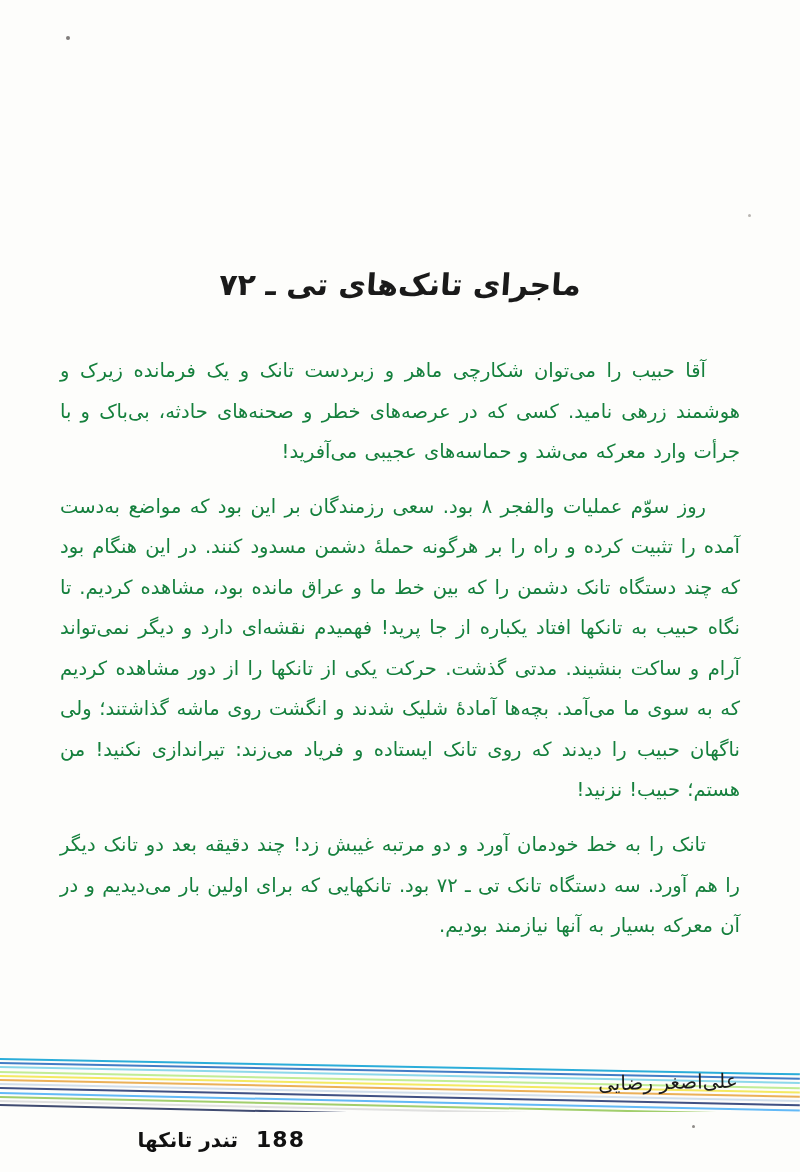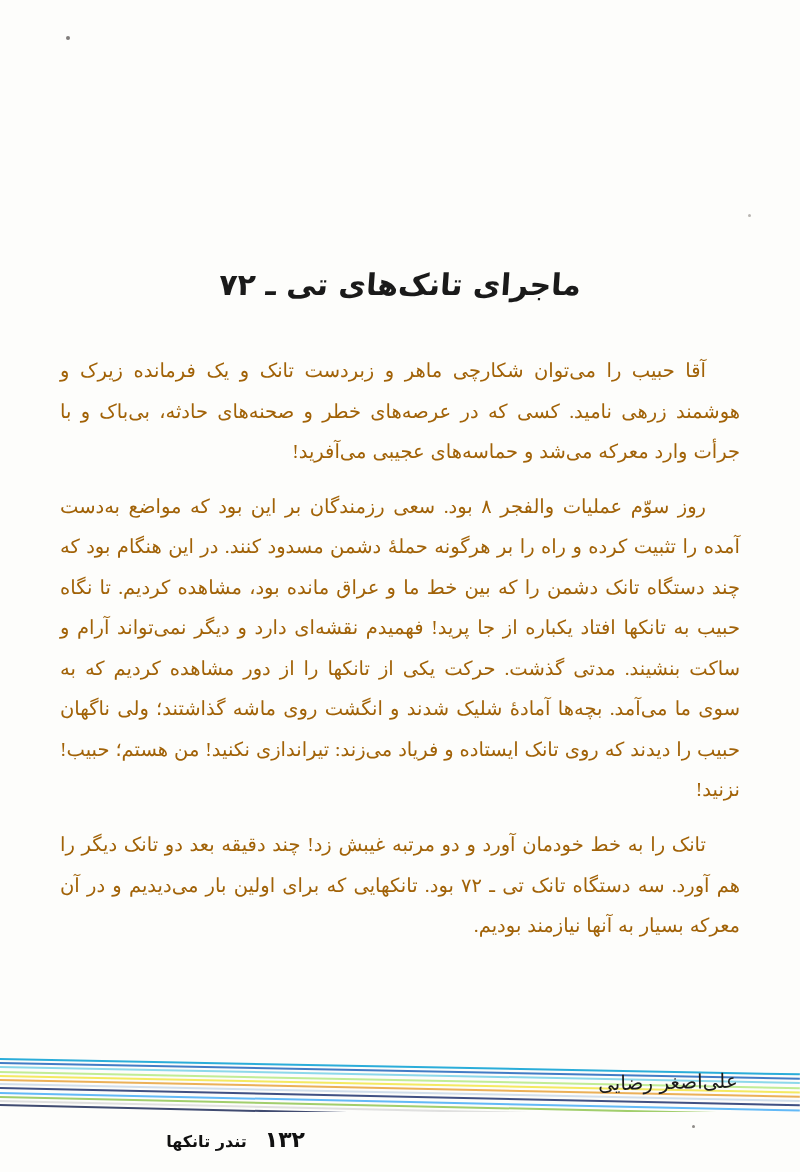--- a/index.html
+++ b/index.html
@@ -61,26 +61,25 @@
     text-align: center;
     letter-spacing: -1px;
     margin: 0 0 44px 0;
     transform: skewX(-4deg);
     line-height: 1.5;
   }
 
   p.para {
     font-size: 19.5px;
     line-height: 2.08;
-    color: #a16207;
+    color: #15803d;
     margin: 0 0 14px 0;
     text-align: justify;
     text-justify: inter-word;
     word-spacing: 1px;
-    font-family: Liberation Serif, serif;
   }
   p.para.indent {
     text-indent: 34px;
   }
   p.para:last-child {
     margin-bottom: 0;
     margin-top: 8px;
   }
 
   
@@ -132,21 +131,21 @@
     font-size: 21px;
     font-weight: bold;
     color: #111;
     white-space: nowrap;
   }
   .page-number {
     font-size: 22px;
     letter-spacing: 1px;
   }
   .running-title {
-    font-size: 16px;
+    font-size: 20px;
   }
   .footer-dot {
     position: absolute;
     right: 105px;
     bottom: 26px;
     width: 3px;
     height: 3px;
     background: #8e8b88;
     border-radius: 50%;
   }
@@ -184,18 +183,18 @@
       <i style="background: rgb(139, 195, 74); top: 41.8px; height: 2.4px; transform: rotate(1.28deg); opacity: 0.81;"></i>
       <i style="background: rgb(216, 216, 216); top: 46px; height: 1.6px; transform: rotate(1.3deg); opacity: 0.8;"></i>
       <i style="background: rgb(13, 27, 75); top: 50.2px; height: 1.6px; transform: rotate(1.32deg); opacity: 0.79;"></i>
     </div>
 
   <div class="signature">علی‌اصغر رضایی</div>
 
   <div class="footer">
     <div class="footer-dot"></div>
     <div class="footer-inner">
-      <span class="page-number">۱۳۲</span>
+      <span class="page-number">188</span>
       <span class="running-title">تندر تانکها</span>
     </div>
   </div>
 
 </div>
 
 </body></html>

